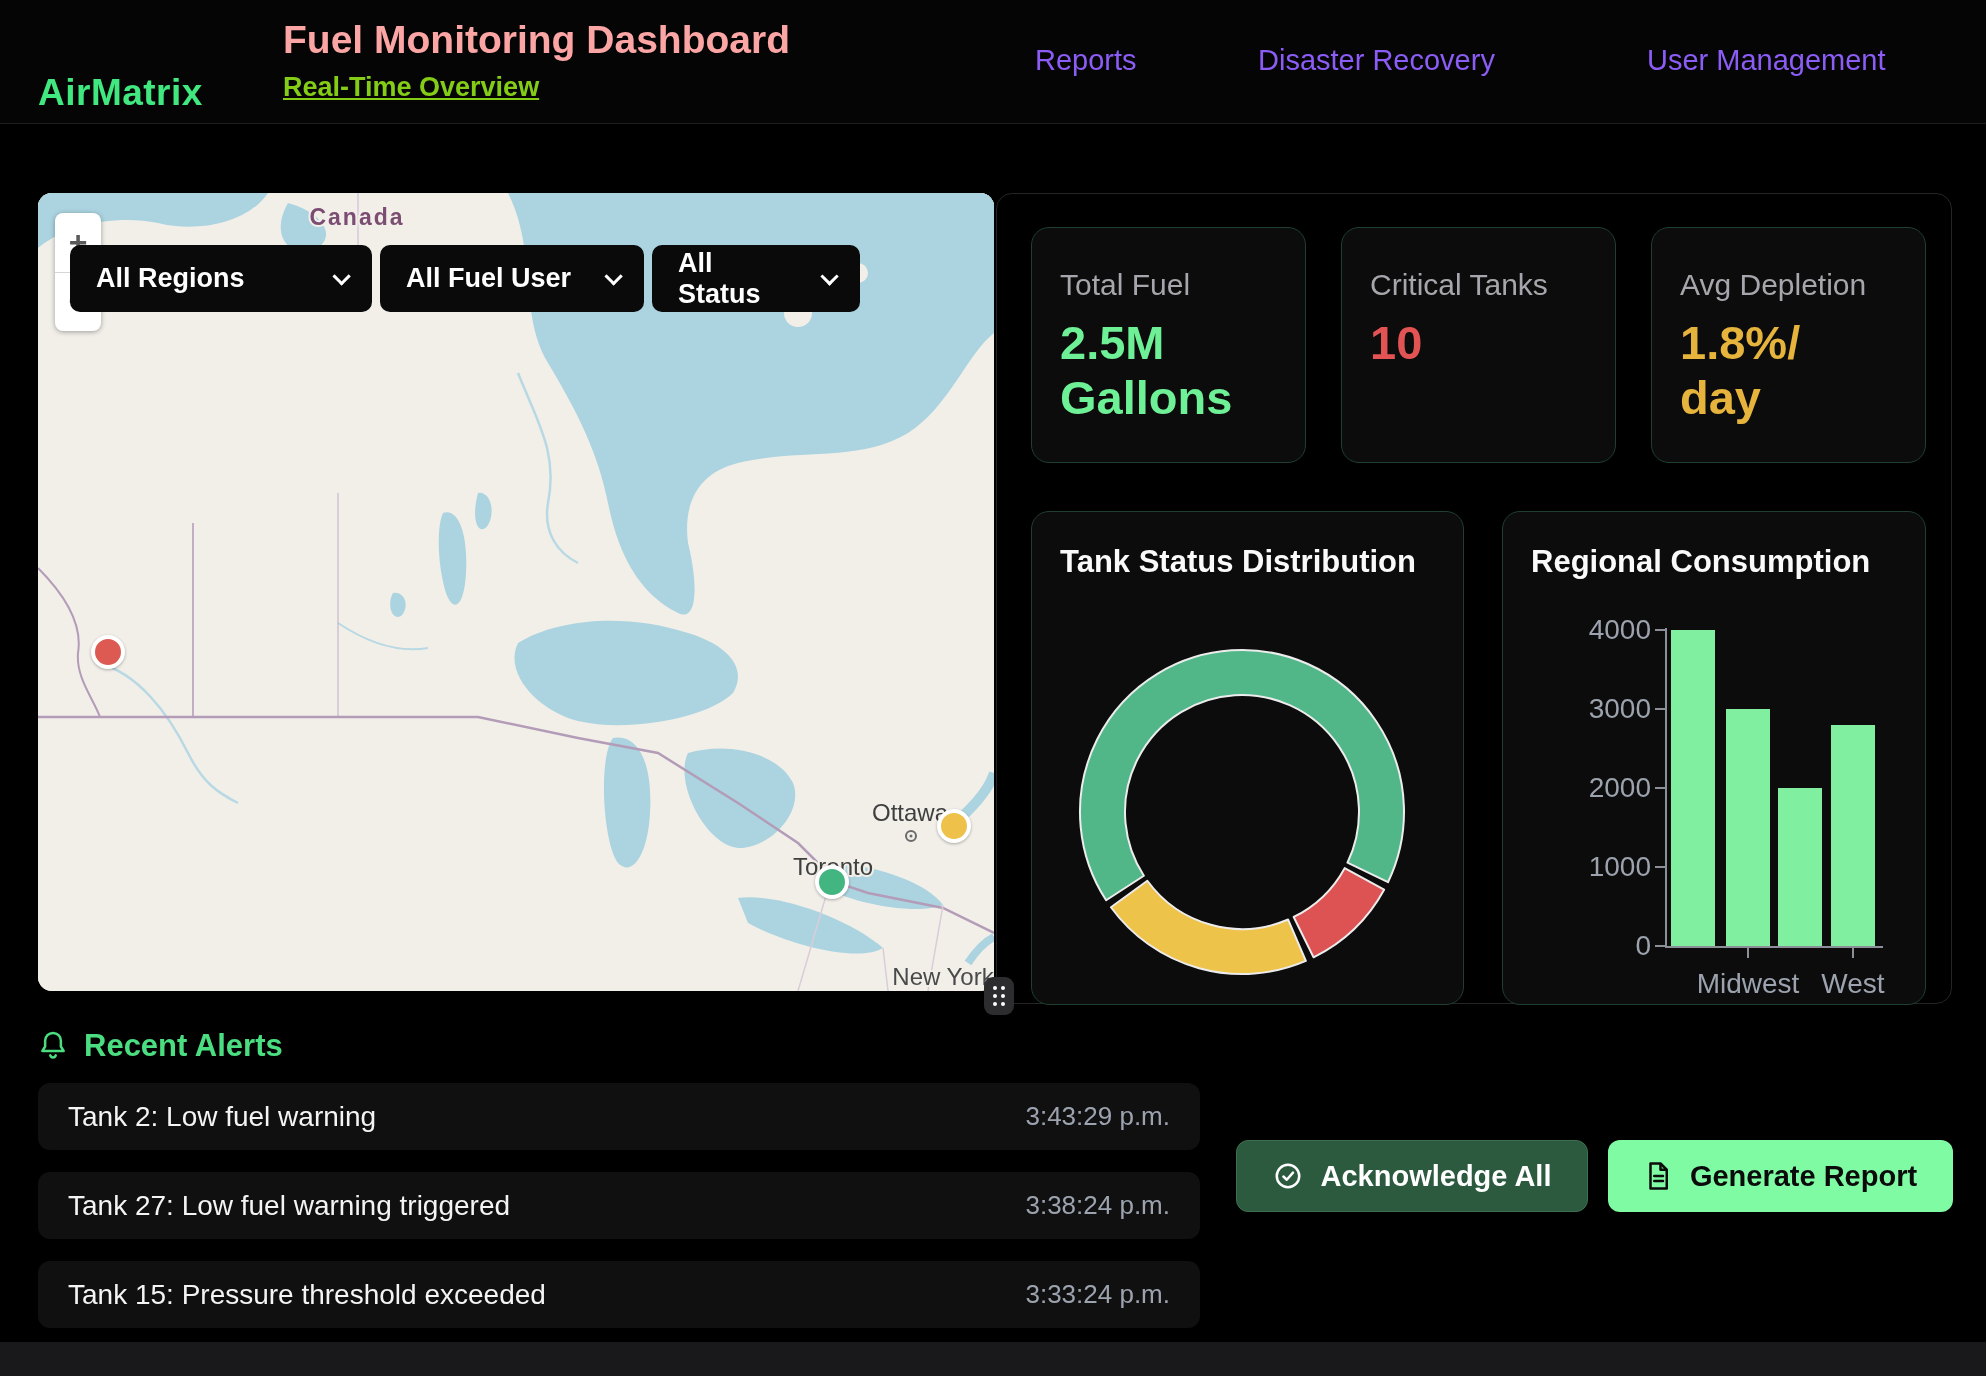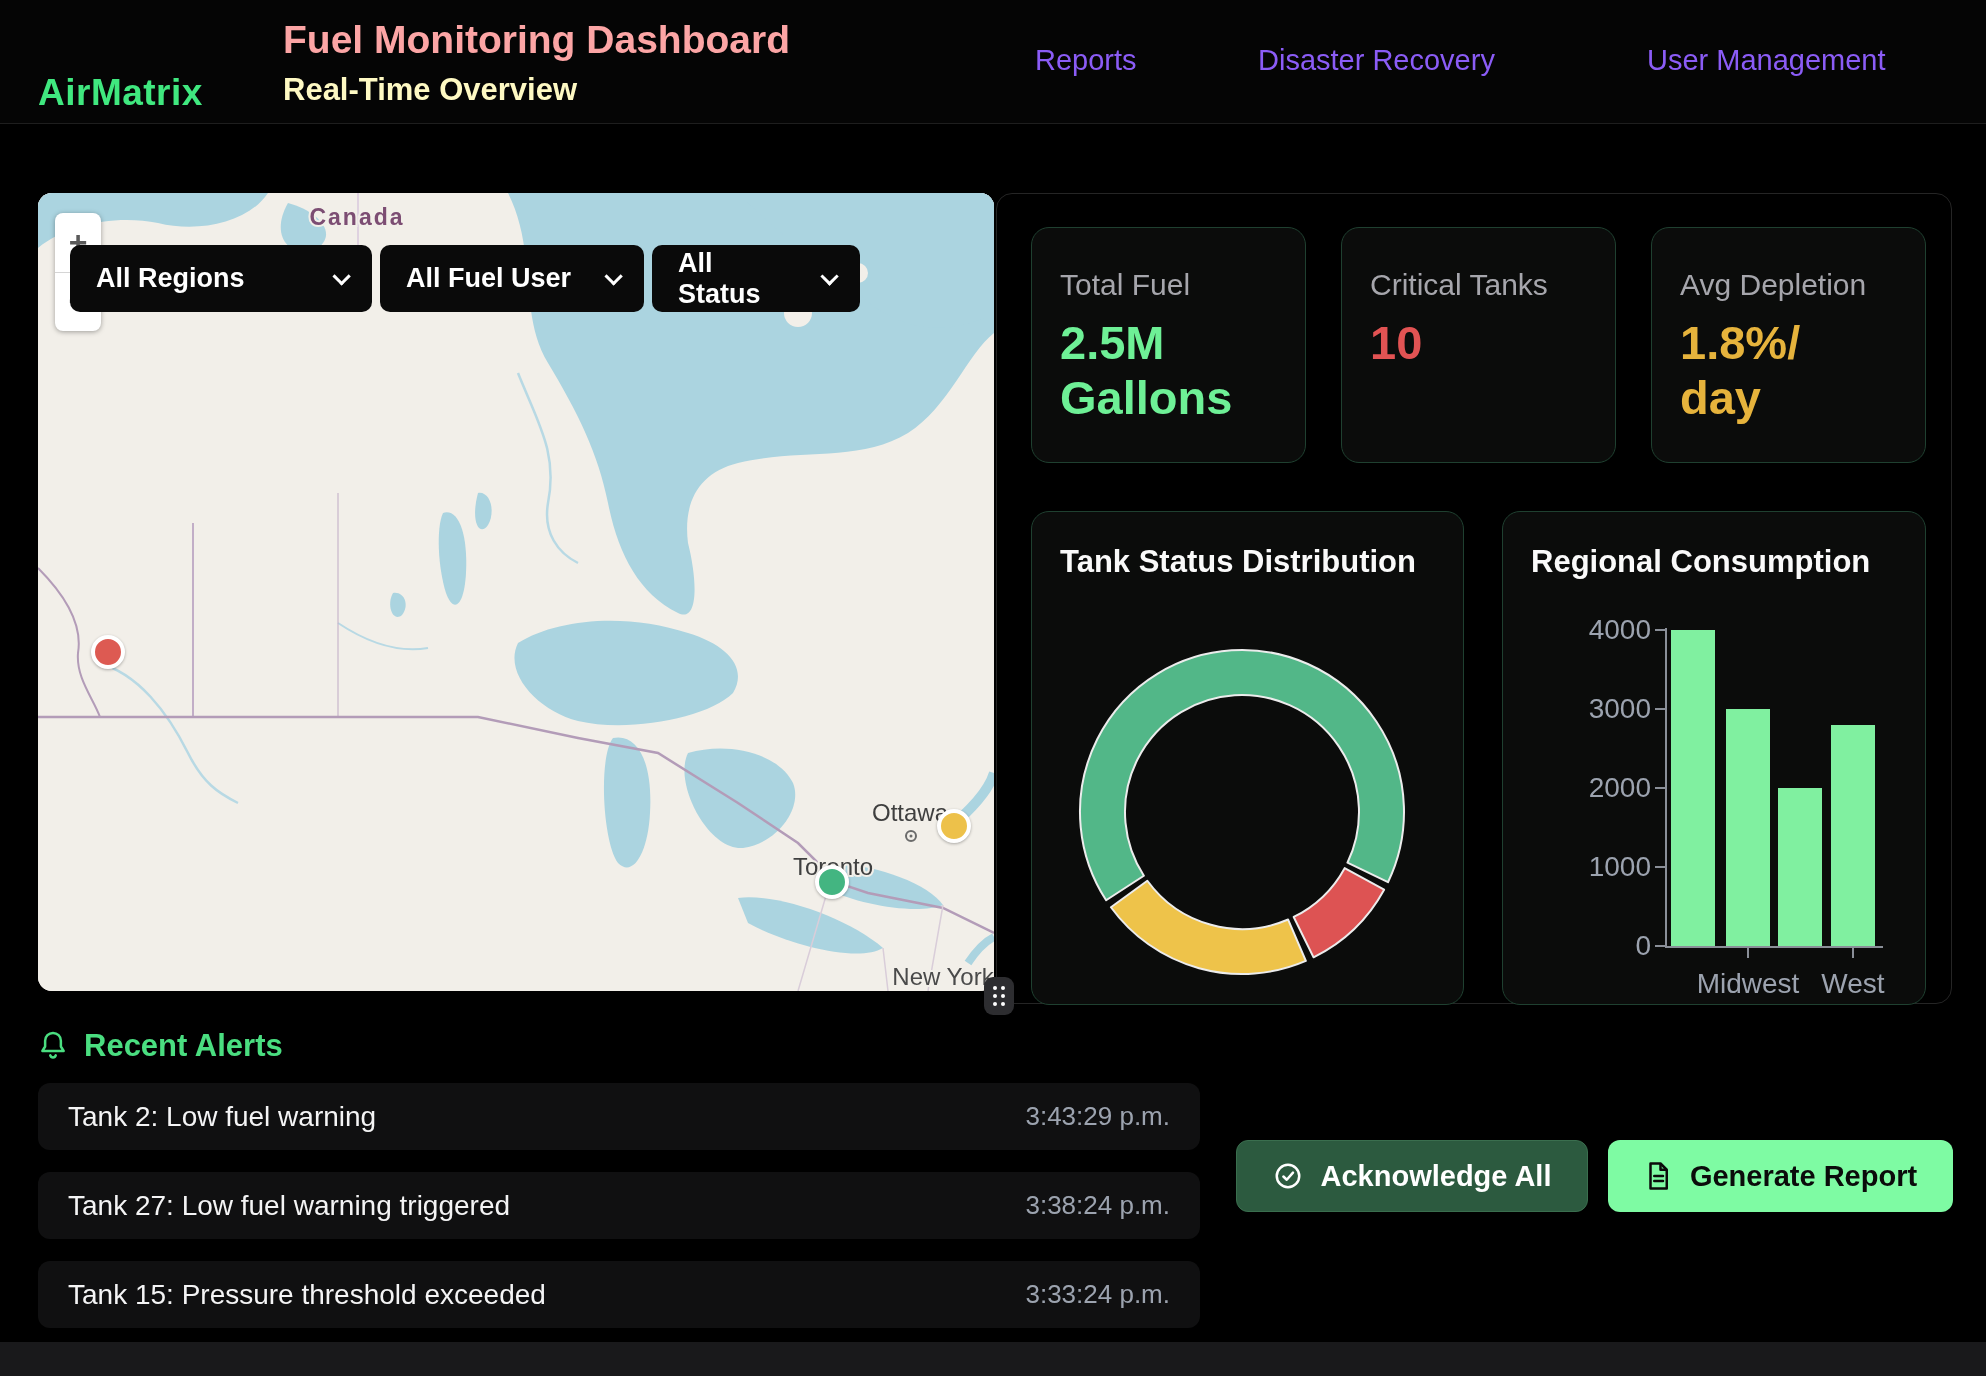--- a/index.html
+++ b/index.html
@@ -4,21 +4,21 @@
 <style>
   * { margin:0; padding:0; box-sizing:border-box; }
   html,body { background:#000; }
   body { font-family:"Liberation Sans", sans-serif; }
   .stage { position:relative; width:1986px; height:1376px; background:#000; overflow:hidden; }
 
   
   .header { position:absolute; left:0; top:0; width:1986px; height:124px; background:#050505; border-bottom:1px solid #1e1e1e; }
   .logo { position:absolute; left:38px; top:32px; font-size:37px; font-weight:bold; color:#40e87f; letter-spacing:.5px;margin-top:40px; }
   .title { position:absolute; left:283px; top:18px; font-size:39px; font-weight:bold; color:#fca5a5; }
-  .subtitle { position:absolute; left:283px; top:72px; font-size:31px; font-weight:bold; color:#fef9c3; }
+  .subtitle { position:absolute; left:283px; top:72px; font-size:27px; font-weight:bold; color:#84cc16;text-decoration:underline; }
   .nav-item { position:absolute; top:44px; font-size:29px; color:#8b5cf6; cursor:pointer; }
   .nav-reports { left:1035px; } .nav-dr { left:1258px; } .nav-um { left:1647px; }
 
   
   .map-wrap { position:absolute; left:38px; top:193px; width:956px; height:798px; }
   .map { position:absolute; inset:0; border-radius:14px; overflow:hidden; background:#f2efe9; }
   .map svg { display:block; }
   .zoom-ctl { position:absolute; left:17px; top:20px; width:46px; height:118px; background:#fff; border-radius:8px; box-shadow:0 1px 5px rgba(0,0,0,.35); z-index:5; display:flex; flex-direction:column; }
   .zoom-btn { flex:1; display:flex; align-items:center; justify-content:center; font-size:32px; font-weight:bold; color:#5a5a5a; cursor:pointer; }
   .zoom-btn:first-child { border-bottom:1px solid #d5d5d5; }

